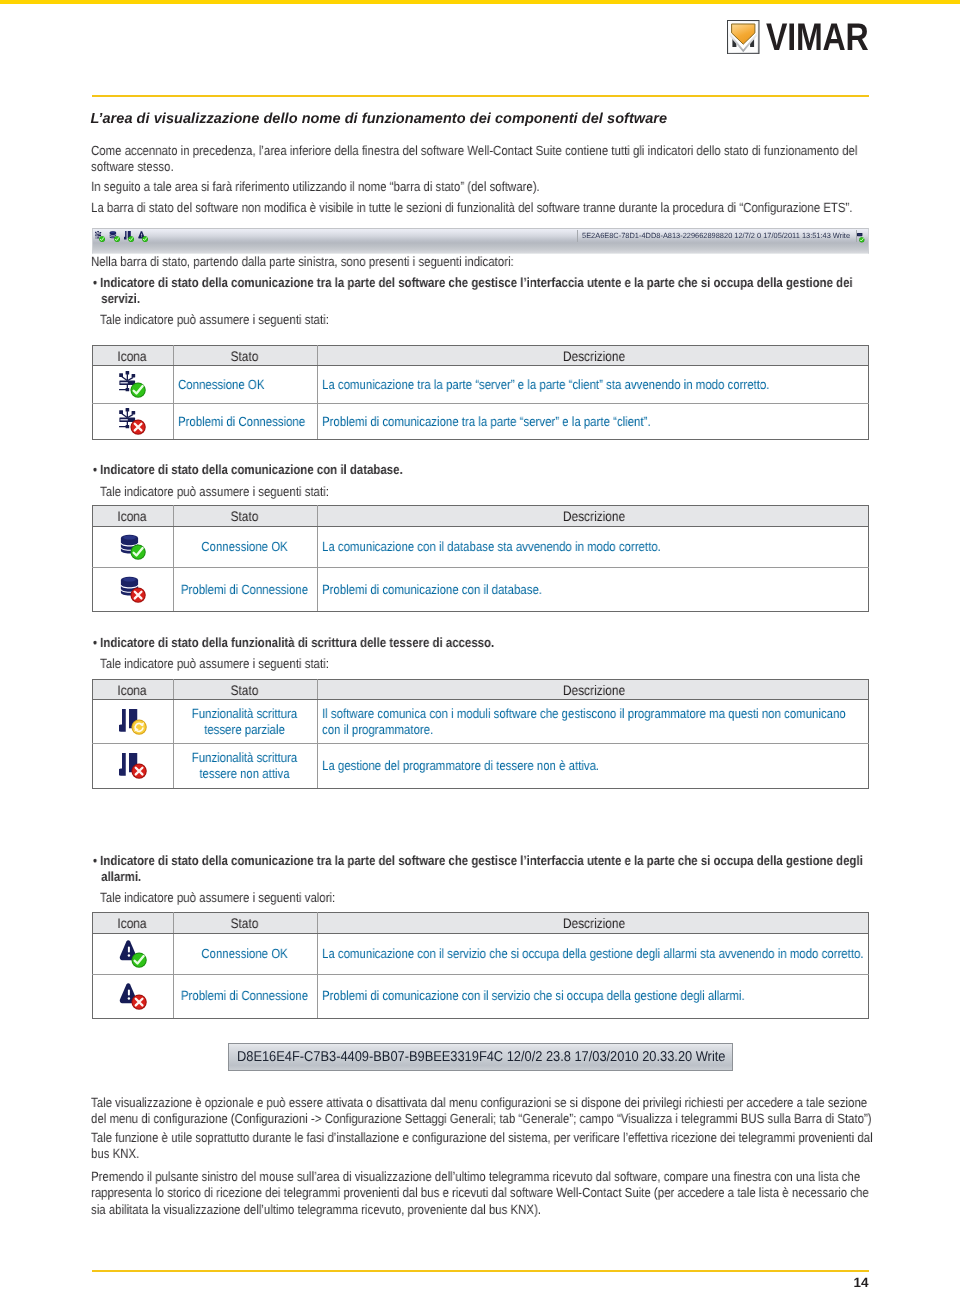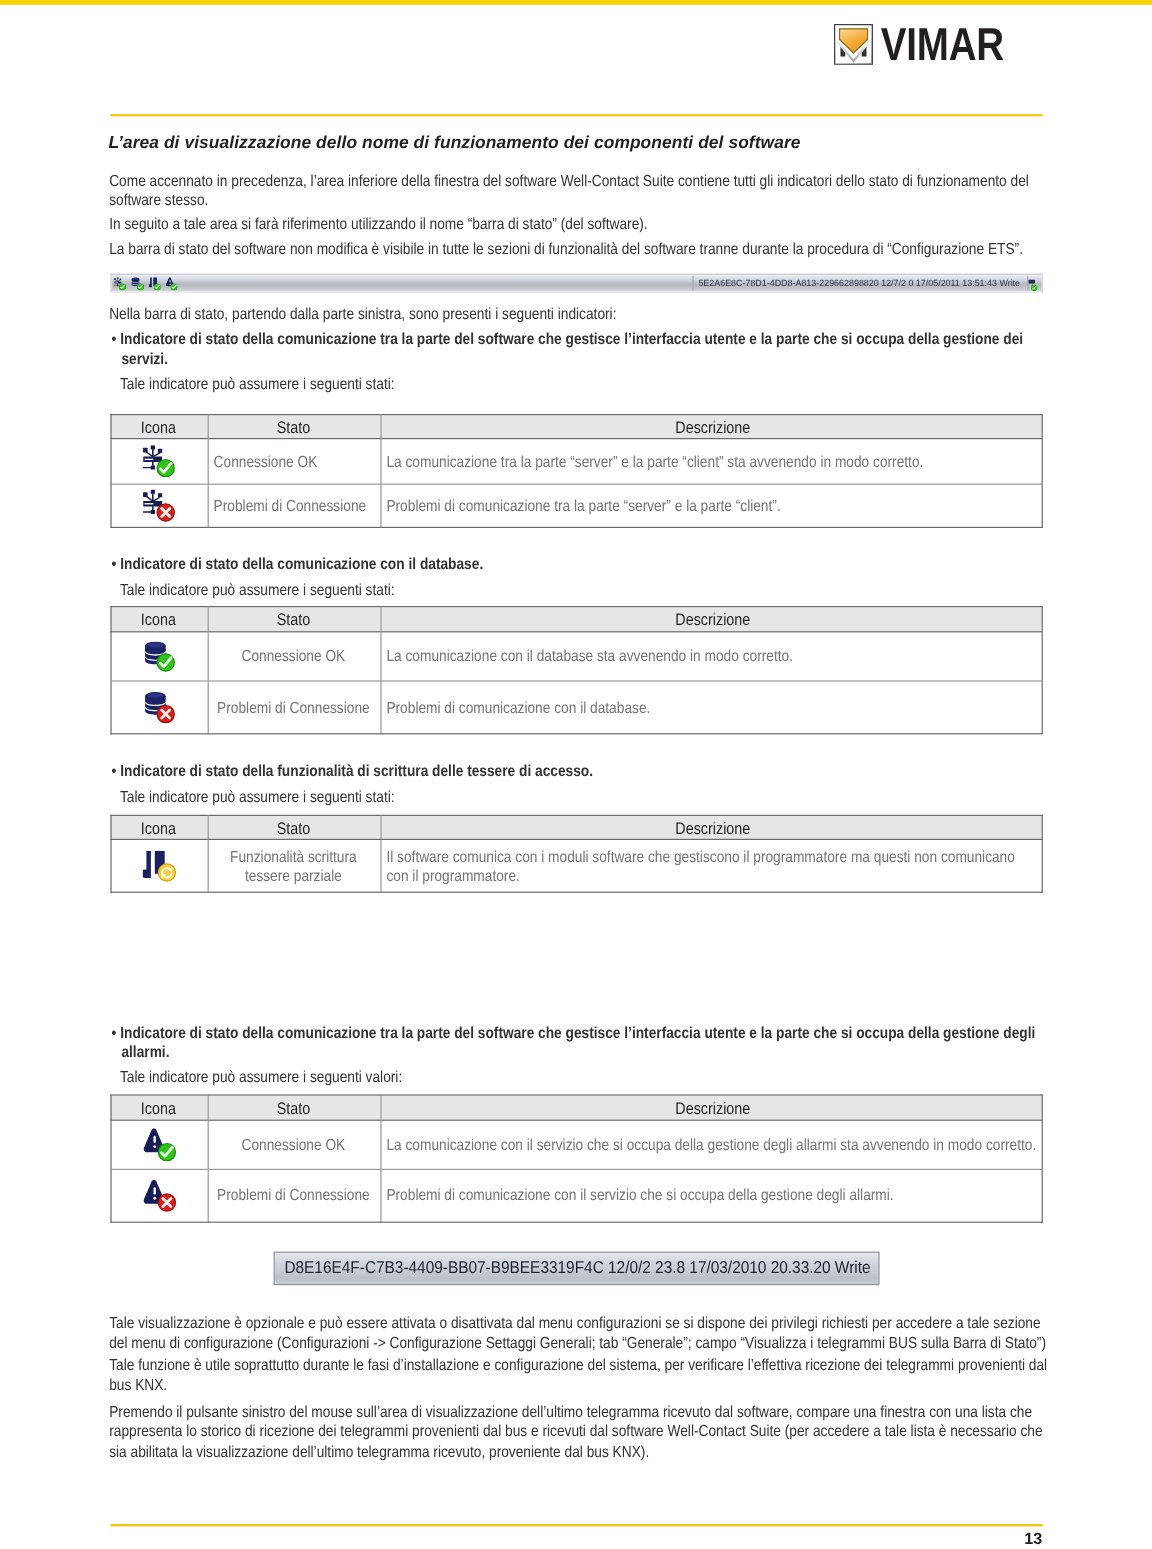--- a/index.html
+++ b/index.html
@@ -3,60 +3,60 @@
 <meta charset="utf-8">
 <title>Well-Contact Suite</title>
 <style>
   html,body{margin:0;padding:0;}
   body{width:960px;height:1291px;background:#ffffff;
        font-family:"Liberation Sans",sans-serif;color:#231f20;
        position:relative;overflow:hidden;
        -webkit-font-smoothing:antialiased;text-rendering:geometricPrecision;}
   .topbar{position:absolute;left:0;top:0;width:960px;height:3.8px;background:#ffd400;}
 
-  .logo{position:absolute;left:695px;top:19.9px;display:flex;align-items:flex-start;}
+  .logo{position:absolute;left:727px;top:19.9px;display:flex;align-items:flex-start;}
   .logo-word{font-weight:bold;font-size:38.5px;letter-spacing:-0.2px;color:#231f20;
              margin-left:6.9px;line-height:36px;transform:scaleX(0.834);transform-origin:0 50%;
              display:inline-block;}
 
   .rule-top{position:absolute;left:91.5px;top:95px;width:777px;height:1.6px;background:#f5c518;}
   .rule-bot{position:absolute;left:91.5px;top:1270px;width:777px;height:1.6px;background:#f5c518;}
   .pagenum{position:absolute;left:760px;top:1275px;width:108.5px;text-align:right;
            font-size:13.5px;font-weight:bold;color:#231f20;}
 
   h1.doc{font-size:14.5px;font-weight:bold;font-style:italic;margin:0;padding:0;
          position:absolute;top:112px;left:90.5px;line-height:15px;white-space:nowrap;
          letter-spacing:0.06px;}
 
   .tb{position:absolute;left:90.7px;width:910px;font-size:13.3px;line-height:16.3px;color:#333133;
       transform:scaleX(0.86);transform-origin:0 0;margin:0;will-change:transform;}
   .tb.ind{left:100.1px;width:898px;}
   .tb.blt{left:92.6px;width:919.5px;font-weight:bold;padding-left:9.5px;text-indent:-9.5px;}
 
-  .sbar{position:absolute;left:91.5px;top:228px;width:777px;height:16px;
+  .sbar{position:absolute;left:91.5px;top:228px;width:777px;height:26px;
         background:linear-gradient(to bottom,#eceef5 0%,#e4e6ee 12%,#d3d6de 30%,#bcc0c9 48%,#b4b8c0 58%,#bdc1c7 72%,#c8cbd0 86%,#d8dade 100%);
         border-top:1px solid #c3c5c9;border-left:1px solid #cdd0d4;
         border-right:1px solid #cdd0d4;border-bottom:1px solid #e6e8ea;box-sizing:border-box;}
   .sbar-icons{position:absolute;left:2.6px;top:1.0px;display:flex;gap:4.3px;align-items:center;height:12px;}
   .sbar-tel{position:absolute;left:489.5px;top:1.4px;height:10px;display:flex;align-items:center;
             font-size:7.5px;color:#2b3350;letter-spacing:0.0px;white-space:nowrap;
             transform:scaleX(0.99);transform-origin:0 50%;}
   .sbar-v1{position:absolute;left:484px;top:0.5px;width:1px;height:12.5px;background:#a5a9ae;}
   .sbar-v2{position:absolute;left:763.7px;top:0.5px;width:1px;height:12.5px;background:#a5a9ae;}
   .sbar-right{position:absolute;left:764.4px;top:0.3px;}
 
   table.st{position:absolute;left:91.5px;border-collapse:collapse;width:777px;table-layout:fixed;}
   table.st th,table.st td{border:1px solid #9a9a9a;}
   table.st th{background:#e5e6e8;padding:0;color:#231f20;border-top-color:#6a6a6a;border-bottom-color:#6a6a6a;}
   table.st th:first-child{border-left-color:#6a6a6a;}
   table.st th:last-child{border-right-color:#6a6a6a;}
   table.st tr:last-child td{border-bottom-color:#6a6a6a;}
   table.st td:first-child{border-left-color:#6a6a6a;}
   table.st td:last-child{border-right-color:#6a6a6a;}
-  table.st td{padding:0;vertical-align:middle;color:#737373;}
+  table.st td{padding:0;vertical-align:middle;color:#0369a1;}
   .cellt{font-size:13.3px;line-height:15.9px;transform:scaleX(0.86);transform-origin:0 50%;will-change:transform;}
   th .cellt{font-weight:normal;text-align:center;font-size:13.9px;line-height:16px;}
   th.c-icon .cellt{width:90.7px;}
   th.c-stato .cellt{width:163.95px;}
   th.c-desc .cellt{width:641.86px;}
   .c-icon{width:80px;}
   .c-stato{width:143px;}
   table.st td.c-icon{text-align:center;padding:1px 0;}
   table.st td.c-stato{padding:2px 5px 2px 4.2px;}
   table.st td.c-stato .cellt{width:153.26px;}
@@ -167,21 +167,21 @@
   <path d="M5.4 14.0 h4.0 v13.0 h-4.0 z" fill="#2e3134"></path>
   <path d="M23.1 14.0 h4.0 v13.0 h-4.0 z" fill="#2e3134"></path>
   <path d="M2.6 11.4 L16.25 28.4 L29.9 11.4 v4.5 L16.25 32.3 L2.6 15.9 Z" fill="url(#gvee)"></path>
   <path d="M2.6 9.6 L16.25 26.2 L29.9 9.6 v3.0 L16.25 29.5 L2.6 12.6 Z" fill="#ffffff"></path>
   <path d="M4.6 4.0 h23.3 v8.9 L16.25 24.2 L4.6 12.9 Z" fill="url(#ggold)" stroke="#8a6a22" stroke-width="1.0" stroke-linejoin="round"></path>
 </svg>
 <span class="logo-word">VIMAR</span>
 </div>
 <div class="rule-top"></div>
 <div class="rule-bot"></div>
-<div class="pagenum">13</div>
+<div class="pagenum">14</div>
 <h1 class="doc">L’area di visualizzazione dello nome di funzionamento dei componenti del software</h1>
 <p class="tb" style="top:142.5px">Come accennato in precedenza, l’area inferiore della finestra del software Well-Contact Suite contiene tutti gli indicatori dello stato di funzionamento del software stesso.</p>
 <p class="tb" style="top:179.3px">In seguito a tale area si farà riferimento utilizzando il nome “barra di stato” (del software).</p>
 <p class="tb" style="top:200px">La barra di stato del software non modifica è visibile in tutte le sezioni di funzionalità del software tranne durante la procedura di “Configurazione ETS”.</p>
 <div class="sbar">
   <div class="sbar-icons">
     <span class="icn" style="width:10px;height:10px">
         <svg viewBox="0 0 26.8 26.8" width="10" height="10" class="base">
           <use href="#i-net"></use>
         </svg>
@@ -337,20 +337,33 @@
             </svg><svg viewBox="0 0 16 16" width="16.2" height="16.2" class="bdg" style="left:12px;top:10.4px">
               <use href="#b-warn"></use>
             </svg></span></td>
         <td class="c-stato c-ctr">
           <div class="cellt">Funzionalità scrittura tessere parziale</div>
         </td>
         <td class="c-desc">
           <div class="cellt">Il software comunica con i moduli software che gestiscono il programmatore ma questi non comunicano con il programmatore.</div>
         </td>
       </tr>
+<tr style="height:45px">
+        <td class="c-icon"><span class="icn" style="width:26.8px;height:26.8px"><svg viewBox="0 0 26.8 26.8" width="26.8" height="26.8" class="base">
+              <use href="#i-card"></use>
+            </svg><svg viewBox="0 0 16 16" width="16.2" height="16.2" class="bdg" style="left:12px;top:10.4px">
+              <use href="#b-err"></use>
+            </svg></span></td>
+        <td class="c-stato c-ctr">
+          <div class="cellt">Funzionalità scrittura tessere non attiva</div>
+        </td>
+        <td class="c-desc">
+          <div class="cellt">La gestione del programmatore di tessere non è attiva.</div>
+        </td>
+      </tr>
 </tbody>
   </table>
 <p class="tb blt" style="top:852.8px"><span>•&nbsp;</span><span>Indicatore di stato della comunicazione tra la parte del software che gestisce l’interfaccia utente e la parte che si occupa della gestione degli allarmi.</span></p>
 <p class="tb ind" style="top:890.1px">Tale indicatore può assumere i seguenti valori:</p>
 <table class="st" style="top:912.2px">
 <thead>
       <tr style="height:20.6px">
         <th class="c-icon">
           <div class="cellt">Icona</div>
         </th>

